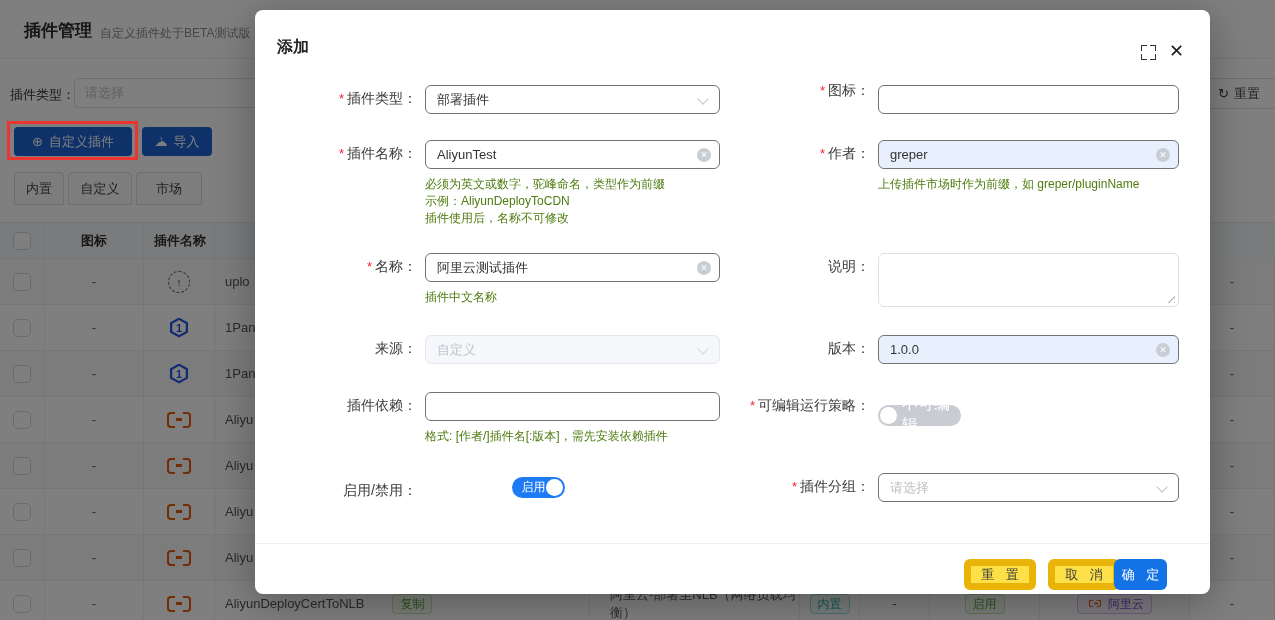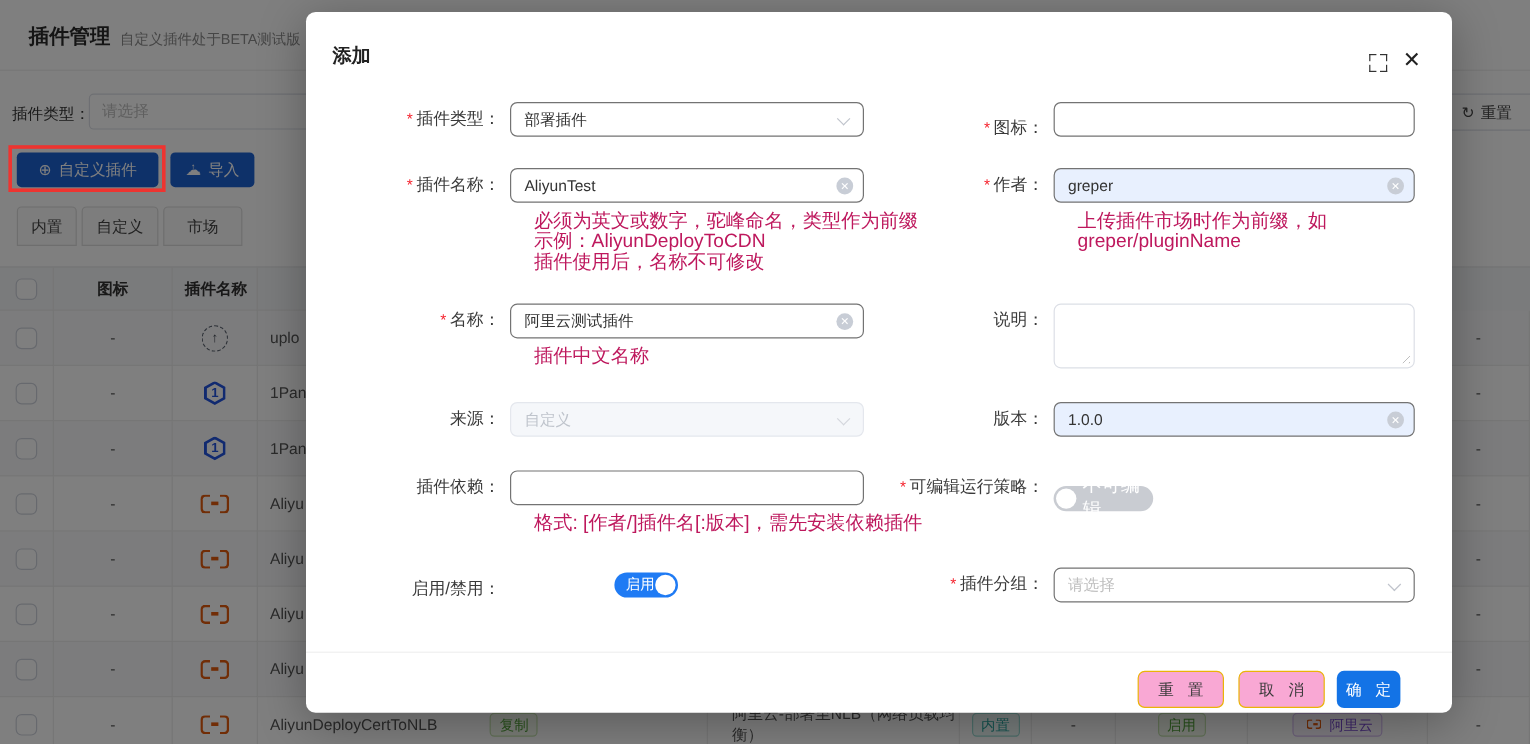--- a/index.html
+++ b/index.html
@@ -75,37 +75,37 @@
   .ctrl-l{left:170px;width:295px;}
   .ctrl-r{left:623px;width:301px;}
   input.ctrl{outline:none;font-family:inherit;}
   .filled{background:#e8f0fe;}
   .ctrl.disabled{background:#f5f7fa;border-color:#e4e7ed;color:#bfc4cc;}
   .placeholder{color:#bfbfbf;}
   .chevron{position:absolute;width:7px;height:7px;border-right:1.5px solid #c0c4cc;border-bottom:1.5px solid #c0c4cc;
       transform:rotate(45deg);}
   .clear-ic{position:absolute;width:14px;height:14px;border-radius:50%;background:#c8cdd6;color:#fff;
       font-size:9px;line-height:14px;text-align:center;}
-  .help{font-size:16px;color:#be185d;line-height:17px;position:absolute;margin-left:20px;}
+  .help{font-size:12px;color:#4d7c0f;line-height:17px;position:absolute;}
   .textarea{left:623px;width:301px;height:54px;border:1px solid #dcdfe6;border-radius:6px;box-sizing:border-box;background:#fff;}
   .resize-handle{position:absolute;right:3px;bottom:3px;width:9px;height:9px;
       background:repeating-linear-gradient(-45deg,#bfbfbf 0 1px,transparent 1px 4px);
       clip-path:polygon(100% 0,100% 100%,0 100%);}
   .switch{border-radius:11px;height:21px;display:inline-flex;align-items:center;position:relative;box-sizing:border-box;}
   .switch .knob{width:17px;height:17px;background:#fff;border-radius:50%;position:absolute;top:2px;}
   .switch.on{background:#1f7bf4;width:53px;}
   .switch.on .txt{color:#fff;font-size:12px;margin-left:9px;}
   .switch.on .knob{right:2px;}
   .switch.off{background:#c9ccd2;width:83px;}
   .switch.off .txt{color:#fff;font-size:16px;margin-left:24px;}
   .switch.off .knob{left:2px;}
   .modal-divider{left:0;top:533px;width:955px;border-top:1px solid #efefef;}
   .m-btn{position:absolute;top:549px;height:31px;border-radius:6px;font-size:13px;display:flex;
       align-items:center;justify-content:center;box-sizing:border-box;letter-spacing:4px;padding-left:4px;}
-  .m-btn.plain{background:#f9a8d4;border:1px solid #eab308;color:#3a3a3a;}
+  .m-btn.plain{background:#fde047;border:7px solid #eab308;color:#3a3a3a;margin-left:16px;}
   .m-btn.primary{background:#1373e6;border:none;color:#fff;}
 </style>
 </head>
 <body>
 
 <div id="page">
   <div class="abs page-title">插件管理</div>
   <div class="abs page-subtitle">自定义插件处于BETA测试版，</div>
   <div class="abs page-divider"></div>
 
@@ -295,21 +295,21 @@
       <div class="cell">-</div>
       <div class="cell">
           <span class="ali">
             <i class="l"></i>
             <i class="r"></i>
             <b></b>
           </span>
         </div>
       <div class="cell left">
         <span>AliyunDeployCertToNLB</span>
-        <span class="tag green" style="margin-left:44px;">复制</span>
+        <span class="tag green" style="margin-left:28px;">复制</span>
       </div>
       <div class="cell pl20">阿里云-部署至NLB（网络负载均衡）</div>
       <div class="cell">
           <span class="tag teal">内置</span>
         </div>
       <div class="cell">-</div>
       <div class="cell">
           <span class="tag green">启用</span>
         </div>
       <div class="cell">
@@ -339,21 +339,21 @@
       <span class="br"></span>
   </div>
   <div class="abs close-icon">✕</div>
 
   
   <div class="abs flabel lab-l" style="top:80px;"><span class="req">*</span><span>插件类型：</span></div>
   <div class="ctrl ctrl-l" style="top:75px;">
     <span>部署插件</span>
     <span class="chevron" style="right:12px;top:9px;"></span>
   </div>
-  <div class="abs flabel lab-r" style="top:88px;text-align:right;"><span class="req">*</span><span>图标：</span></div>
+  <div class="abs flabel lab-r" style="top:72px;text-align:right;"><span class="req">*</span><span>图标：</span></div>
   <input class="ctrl ctrl-r" style="top: 75px;" value="">
 
   
   <div class="abs flabel lab-l" style="top:135px;"><span class="req">*</span><span>插件名称：</span></div>
   <div class="ctrl ctrl-l" style="top:130px;">
     <span>AliyunTest</span>
     <span class="clear-ic" style="right:8px;top:7px;">✕</span>
   </div>
   <div class="help" style="left:170px;top:166px;">必须为英文或数字，驼峰命名，类型作为前缀</div>
   <div class="help" style="left:170px;top:183px;">示例：AliyunDeployToCDN</div>

